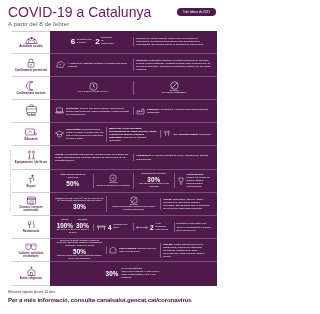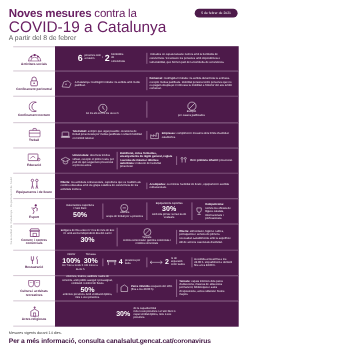--- a/index.html
+++ b/index.html
@@ -72,24 +72,20 @@
   .footer{padding:4px 8px 0 8px;}
   .f-small{font-size:3.4px;color:#3a3a3a;line-height:5px;}
   .f-big{font-size:6.1px;font-weight:700;color:#3f1340;line-height:8px;margin-top:1px;letter-spacing:-.1px;}
 </style>
 </head>
 <body>
 
 <div class="page">
 
   <div class="header">
-    <div class="h-title">
-      <span class="b">Noves mesures</span>
-      <span>contra la</span>
-    </div>
     <div class="h-line2">
       <span class="b">COVID-19</span>
       <span>a</span>
       <span class="b">Catalunya</span>
     </div>
     <div class="h-sub">A partir del 8 de febrer</div>
     <div class="date-badge">5 de febrer de 2021</div>
   </div>
 
   <div class="body">

